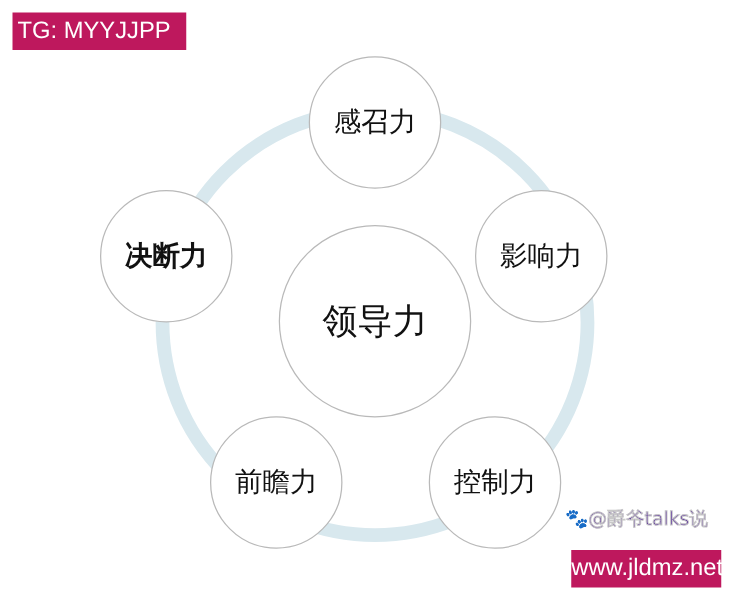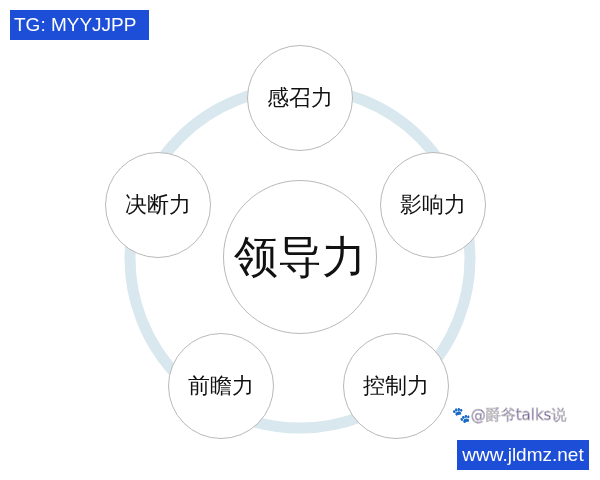--- a/index.html
+++ b/index.html
@@ -5,26 +5,26 @@
     html, body { margin: 0; padding: 0; background: #ffffff; }
     body { width: 600px; height: 480px; position: relative; overflow: hidden;
            font-family: "DejaVu Serif", "Liberation Serif", serif; }
     .ring { position: absolute; left: 0; top: 0; width: 600px; height: 480px; }
     .node { position: absolute; border-radius: 50%; background: #ffffff;
             border: 1.3px solid #b9b9b9; box-sizing: border-box;
             display: flex; align-items: center; justify-content: center;
             color: #111; }
     .node span { white-space: nowrap; text-align: right; }
     .small { width: 106px; height: 106px; font-size: 22px; }
-    .big { width: 154px; height: 154px; font-size: 44px; }
-    .tag { position: absolute; background: #1d4ed8; color: #ffffff;
+    .big { width: 154px; height: 154px; font-size: 28px; }
+    .tag { position: absolute; background: #be185d; color: #ffffff;
            font-family: "Liberation Sans", "DejaVu Sans", sans-serif; }
     .tg { left: 10px; top: 10px; height: 30px; width: 139px; font-size: 19px;
           line-height: 30px; padding-left: 4px; box-sizing: border-box; }
-    .site { left: 457px; top: 440px; height: 30px; width: 132px; font-size: 19px;
+    .site { left: 457px; top: 440px; height: 30px; width: 120px; font-size: 19px;
             line-height: 30px; text-align: center; }
     .watermark { position: absolute; left: 452px; top: 406px; font-size: 15px;
                  color: #4c1d95; font-family: "DejaVu Sans", sans-serif;
                  -webkit-text-stroke: 0.8px #c8c8c8; letter-spacing: 0px; }
   </style>
 </head>
 <body>
 
 <svg class="ring" viewBox="0 0 600 480">
   <circle cx="300" cy="258" r="170" fill="none" stroke="#d8e8ee" stroke-width="11"></circle>
@@ -43,19 +43,19 @@
 </div>
 
 <div class="node small" style="left:343px; top:333px;">
   <span>控制力</span>
 </div>
 
 <div class="node small" style="left:168px; top:333px;">
   <span>前瞻力</span>
 </div>
 
-<div class="node small" style="left:105px; top:152px;">
+<div class="node small" style="left:80px; top:152px;font-weight:bold;">
   <span>决断力</span>
 </div>
 
 <div class="tag tg">TG: MYYJJPP</div>
 <div class="watermark">🐾@爵爷talks说</div>
 <div class="tag site">www.jldmz.net</div>
 
 </body></html>

